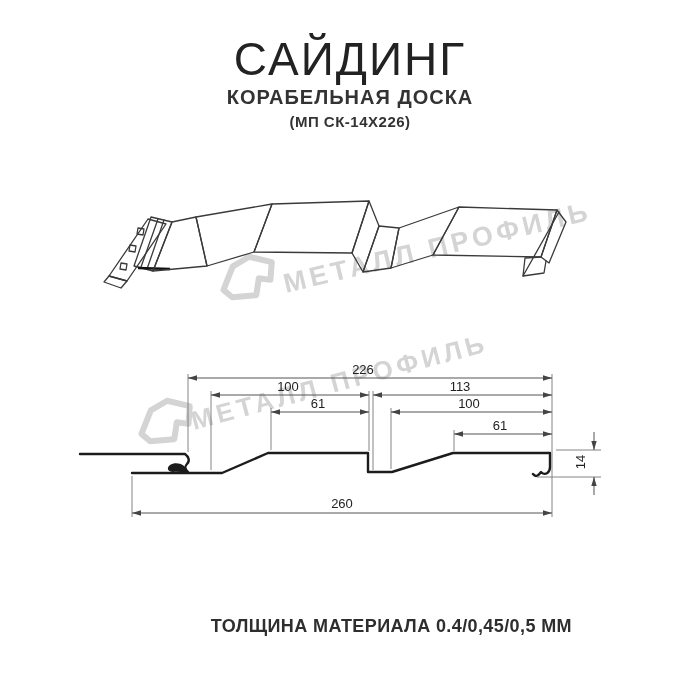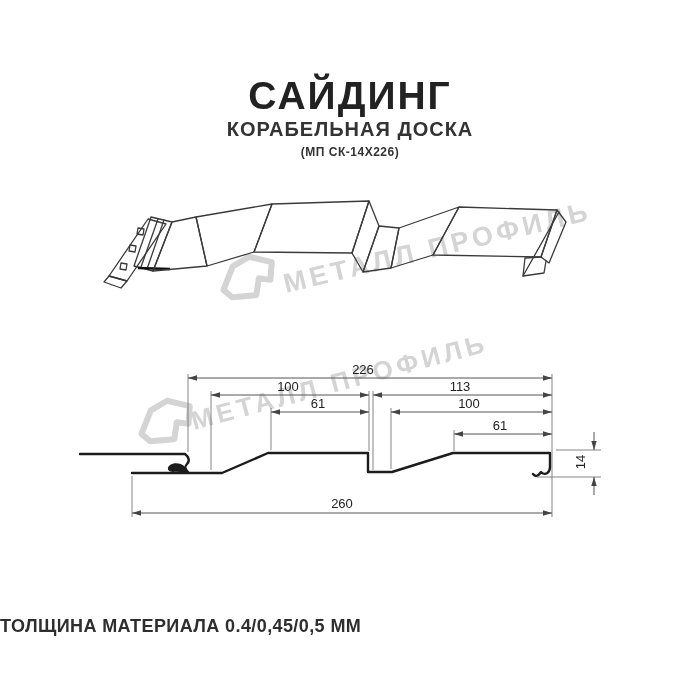--- a/index.html
+++ b/index.html
@@ -2,30 +2,30 @@
 <html><head>
 <meta charset="utf-8">
 <style>
   html,body{margin:0;padding:0;background:#ffffff;}
   .canvas{
     position:relative;width:700px;height:700px;background:#ffffff;overflow:hidden;
     font-family:"Liberation Sans", sans-serif;
   }
   .title-block{position:absolute;left:0;top:0;width:700px;text-align:center;}
   .main-title{
-    margin-top:74px;font-size:39px;font-weight:700;letter-spacing:2px;color:#222222;
+    margin-top:32px;font-size:46px;font-weight:400;letter-spacing:2px;color:#222222;
   }
   .sub-title{
     font-size:20px;font-weight:600;letter-spacing:1px;color:#333333;
   }
   .model-code{
-    margin-top:4px;font-size:12px;font-weight:600;letter-spacing:0.5px;color:#333333;
+    margin-top:4px;font-size:15px;font-weight:600;letter-spacing:0.5px;color:#333333;
   }
   .footer-note{
-    position:absolute;left:0;top:616px;width:572px;text-align:left;
+    position:absolute;left:0;top:616px;width:572px;text-align:right;
     font-size:18px;font-weight:600;letter-spacing:0.4px;color:#2e2e2e;
   }
   svg{position:absolute;left:0;top:0;}
   .wm-text{
     font-family:"Liberation Sans", sans-serif;font-weight:700;letter-spacing:4px;
     fill:#d4d4d4;
   }
   .dim-label{
     font-family:"Liberation Sans", sans-serif;font-size:13px;fill:#222222;
   }

